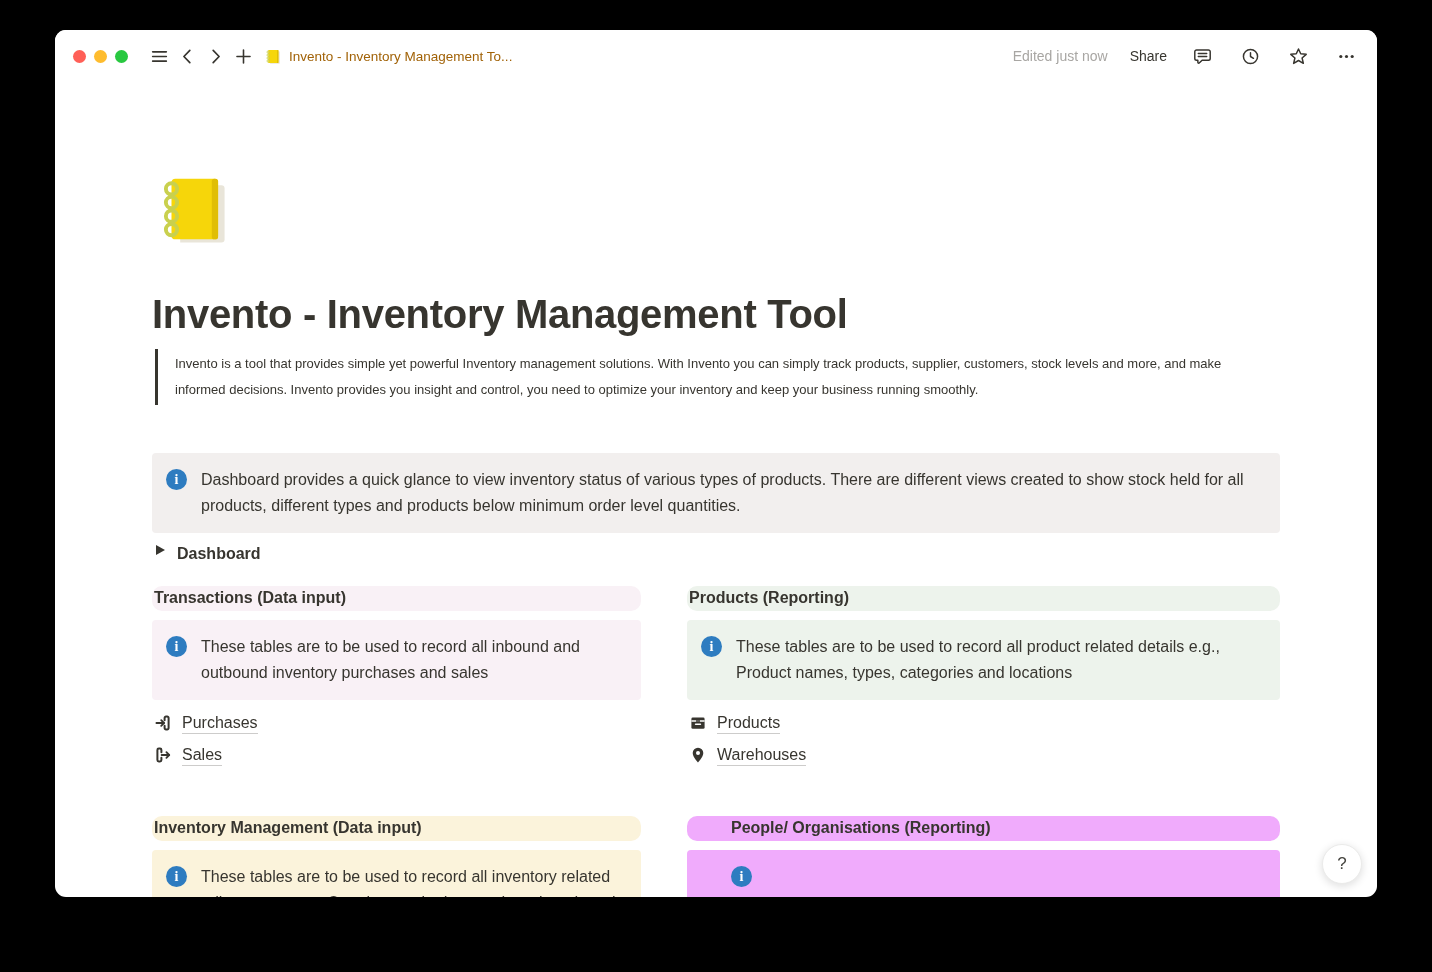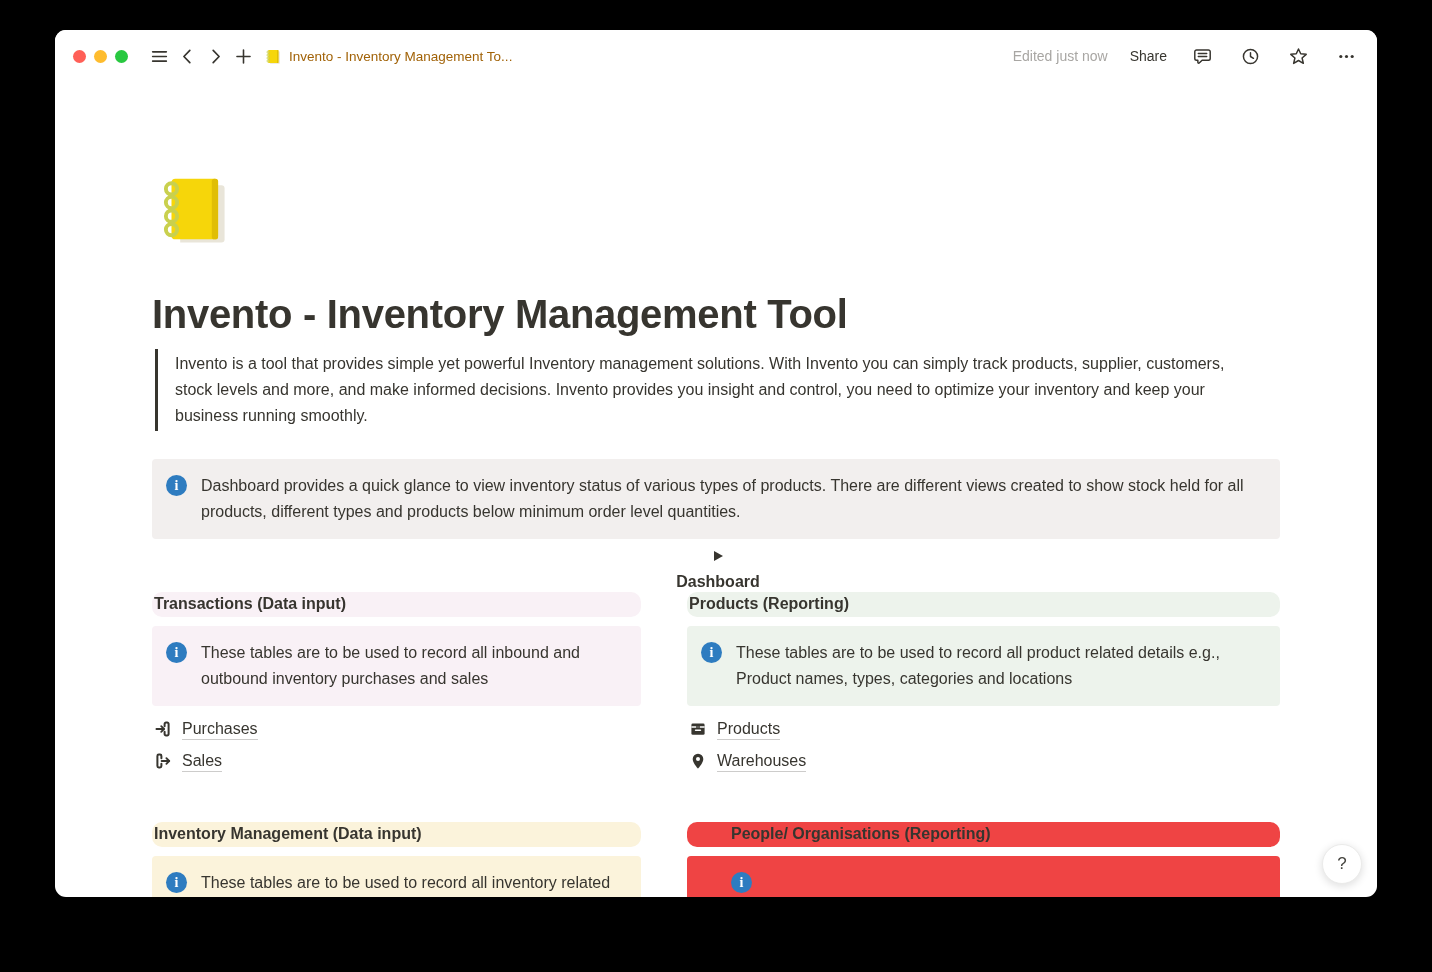--- a/index.html
+++ b/index.html
@@ -26,45 +26,45 @@
   .edited { color:#a8a6a3; font-size:14px; }
   .share { font-size:14px; color:#37352f; cursor:pointer; }
   .icon18 { width:19px; height:19px; display:block; }
   
   .page-body { padding:88px 97px 0 97px; }
   .page-icon { width:78px; height:78px; margin-bottom:42px; cursor:pointer; }
   .page-icon svg { width:78px; height:78px; }
   h1.page-title { font-size:40px; line-height:48px; font-weight:700; letter-spacing:-0.3px; margin-bottom:11px; }
   .quote {
     border-left:3px solid #37352f; margin-left:3px; padding:2px 0 2px 17px;
-    font-size:16px; line-height:26px; width:1108px; margin-bottom:28px;
+    font-size:13px; line-height:26px; width:1108px; margin-bottom:48px;
   }
   .callout {
     display:flex; gap:14px; border-radius:4px; padding:14px 16px 14px 14px;
     font-size:16px; line-height:26px;
   }
   .callout.gray { background:#f2efee; width:1128px; }
   .info-badge {
     flex:none; width:21px; height:21px; border-radius:50%; background:#2e7cc0;
     color:#fff; font-weight:700; font-size:14px; font-family:"Liberation Serif","DejaVu Serif",serif;
     display:flex; align-items:center; justify-content:center; margin-top:2px;
   }
-  .toggle-row { display:flex; align-items:center; gap:12px; margin:12px 0 0 4px; height:24px; cursor:pointer;flex-direction:column; }
+  .toggle-row { display:flex; align-items:flex-start; gap:12px; margin:12px 0 0 4px; height:24px; cursor:pointer; }
   .tri { width:0; height:0; border-left:9px solid #37352f; border-top:5.5px solid transparent; border-bottom:5.5px solid transparent; }
   .toggle-label { font-weight:600; font-size:16px; }
   
   .columns { display:flex; gap:46px; margin-top:17px; }
   .columns.row2 { margin-top:40px; }
   .col-l { width:489px; flex:none; }
   .col-r { width:593px; flex:none; }
   .sec-head { font-size:16px; font-weight:600; padding:3px 4px 4px 2px; border-radius:10px; }
   .bg-pink   { background:#f9f1f6; }
   .bg-green  { background:#edf3ec; }
   .bg-yellow { background:#fbf3db; }
-  .bg-orange { background:#ef4444;padding-left:44px; }
+  .bg-orange { background:#f0abfc;padding-left:44px; }
   .sec-callout { margin-top:9px; border-radius:4px; }
   .links { margin-top:12px; }
   .link-row { display:flex; align-items:center; gap:10px; margin:0 0 10px 2px; height:22px; cursor:pointer; }
   .link-row svg { width:18px; height:18px; flex:none; }
   .link-label {
     font-size:16px; font-weight:500; color:#37352f;
     border-bottom:1px solid rgba(55,53,47,.25); line-height:21px;
   }
   
   .help-btn {

